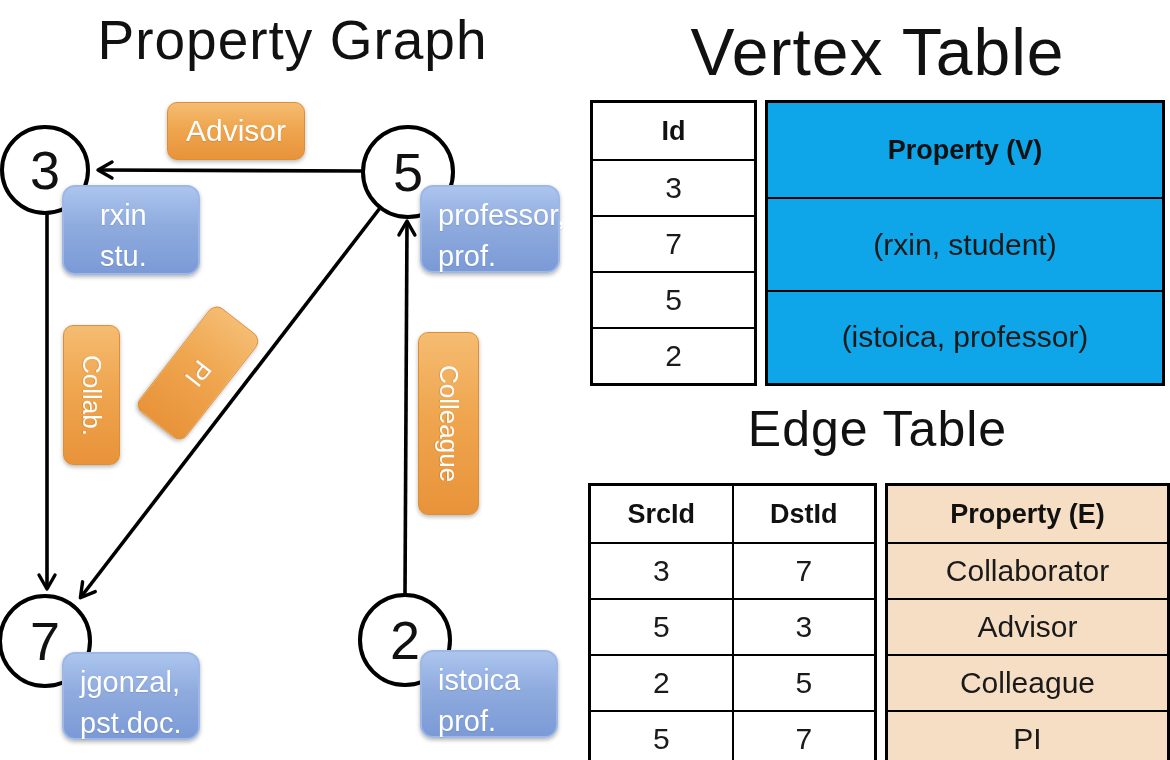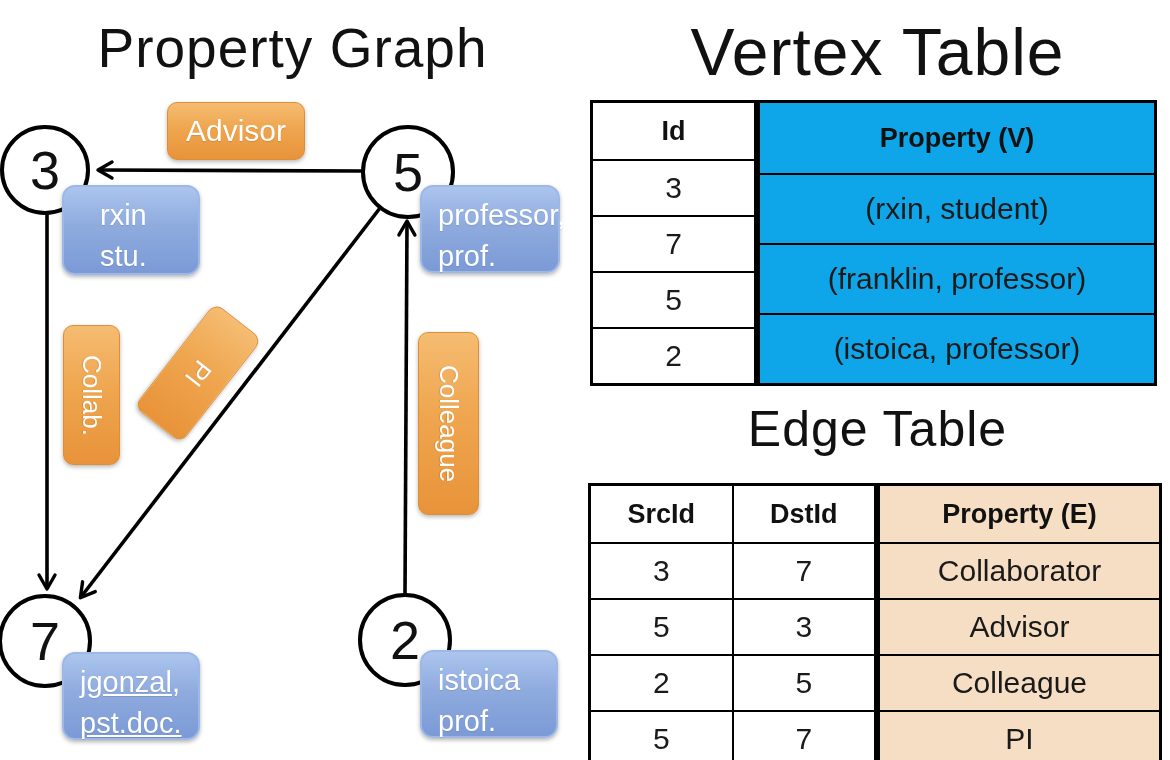--- a/index.html
+++ b/index.html
@@ -8,21 +8,21 @@
     background:#ffffff;
     font-family:"Liberation Sans", sans-serif;
     -webkit-font-smoothing:antialiased;
   }
 
   
   .big-title{
     position:absolute;text-align:center;color:#111;
     font-weight:300;letter-spacing:1px;white-space:nowrap;
   }
-  #title-graph{left:0;top:16px;width:585px;font-size:55px;}
+  #title-graph{left:0;top:8px;width:585px;font-size:55px;}
   #title-vertex{left:585px;top:14px;width:585px;font-size:66px;}
   #title-edge{left:585px;top:400px;width:585px;font-size:50px;}
 
   
   #graph-layer{position:absolute;left:0;top:0;width:585px;height:760px;}
   #graph-svg{position:absolute;left:0;top:0;}
 
   .elabel{
     position:absolute;border-radius:10px;color:#fff;
     background:linear-gradient(180deg,#F5BC72 0%,#EFA64F 45%,#E8933A 100%);
@@ -44,27 +44,27 @@
     position:absolute;border-radius:13px;color:#fff;
     background:linear-gradient(180deg,#ABC5EE 0%,#8FABDE 45%,#7B9AD6 100%);
     border:2px solid #9DB7E6;
     box-shadow:0 2px 4px rgba(0,0,0,0.30);
     font-size:29px;line-height:1.42;
     padding:8px 6px 0 16px;box-sizing:border-box;
     text-shadow:0 1px 1px rgba(0,0,0,0.10);
   }
   #pbox-rxin{left:62px;top:185px;width:138px;height:90px;padding-left:36px;}
   #pbox-franklin{left:420px;top:185px;width:140px;height:88px;}
-  #pbox-jgonzal{left:62px;top:652px;width:138px;height:88px;text-decoration:underline;}
+  #pbox-jgonzal{left:62px;top:652px;width:138px;height:88px;}
   #pbox-istoica{left:420px;top:650px;width:138px;height:88px;}
 
   .node-num{font-size:54px;font-weight:300;fill:#111;}
 
   
-  .tbl-wrap{position:absolute;display:flex;}
+  .tbl-wrap{position:absolute;display:flex;gap:8px;}
   #vertex-wrap{left:590px;top:100px;}
   #edge-wrap{left:588px;top:483px;}
 
   table{border-collapse:collapse;table-layout:fixed;}
   table,th,td{border:2px solid #000;}
   table{border-width:3px;}
   th{font-size:27px;font-weight:bold;color:#111;height:56px;padding:0 4px;}
   td{font-size:30px;font-weight:300;color:#1a1a1a;height:54px;text-align:center;padding:0 4px;}
 
   #vt-id{width:167px;}
@@ -160,23 +160,20 @@
     </table>
   <table id="vt-prop">
     <tbody>
         <tr>
       <th>Property (V)</th>
     </tr>
     <tr>
           <td>(rxin, student)</td>
         </tr>
     <tr>
-          <td>(franklin, professor)</td>
-        </tr>
-    <tr>
           <td>(istoica, professor)</td>
         </tr>
   </tbody>
     </table>
 </div>
 
 <div id="edge-wrap" class="tbl-wrap">
   <table id="et-ids">
     <tbody>
         <tr>

